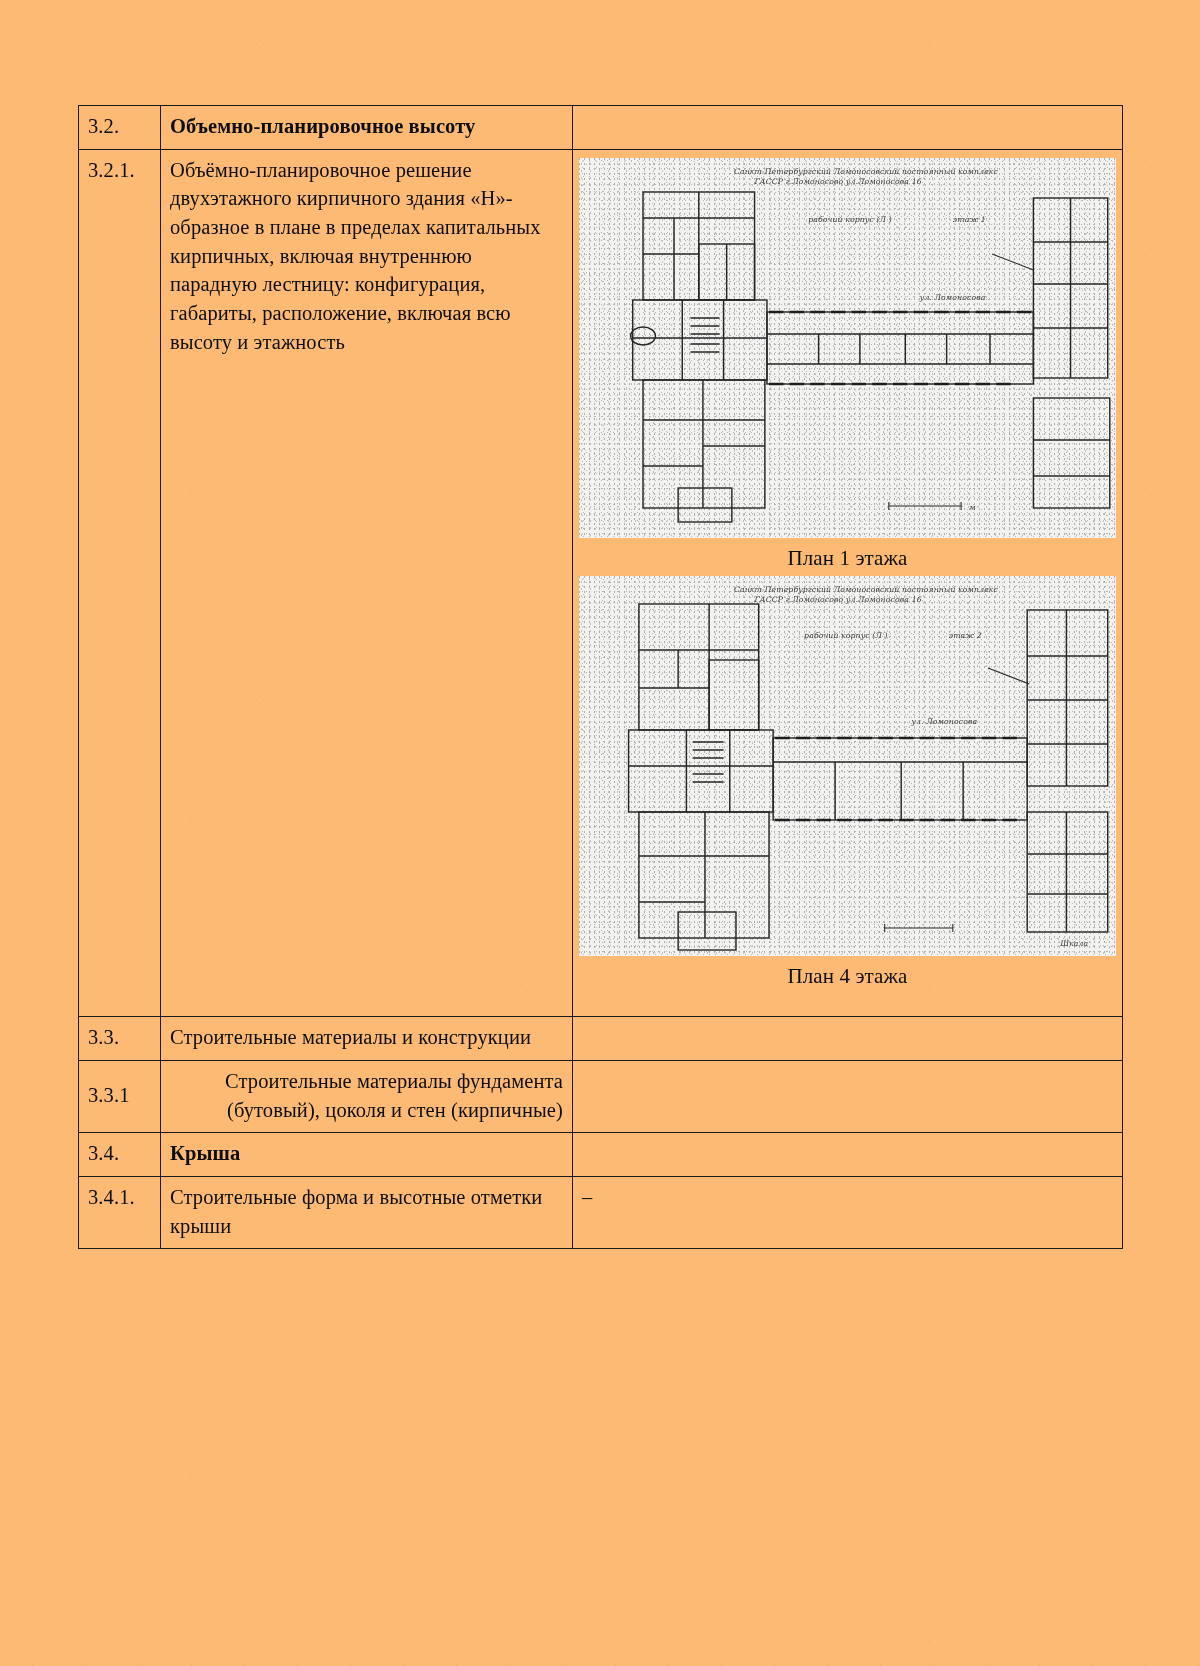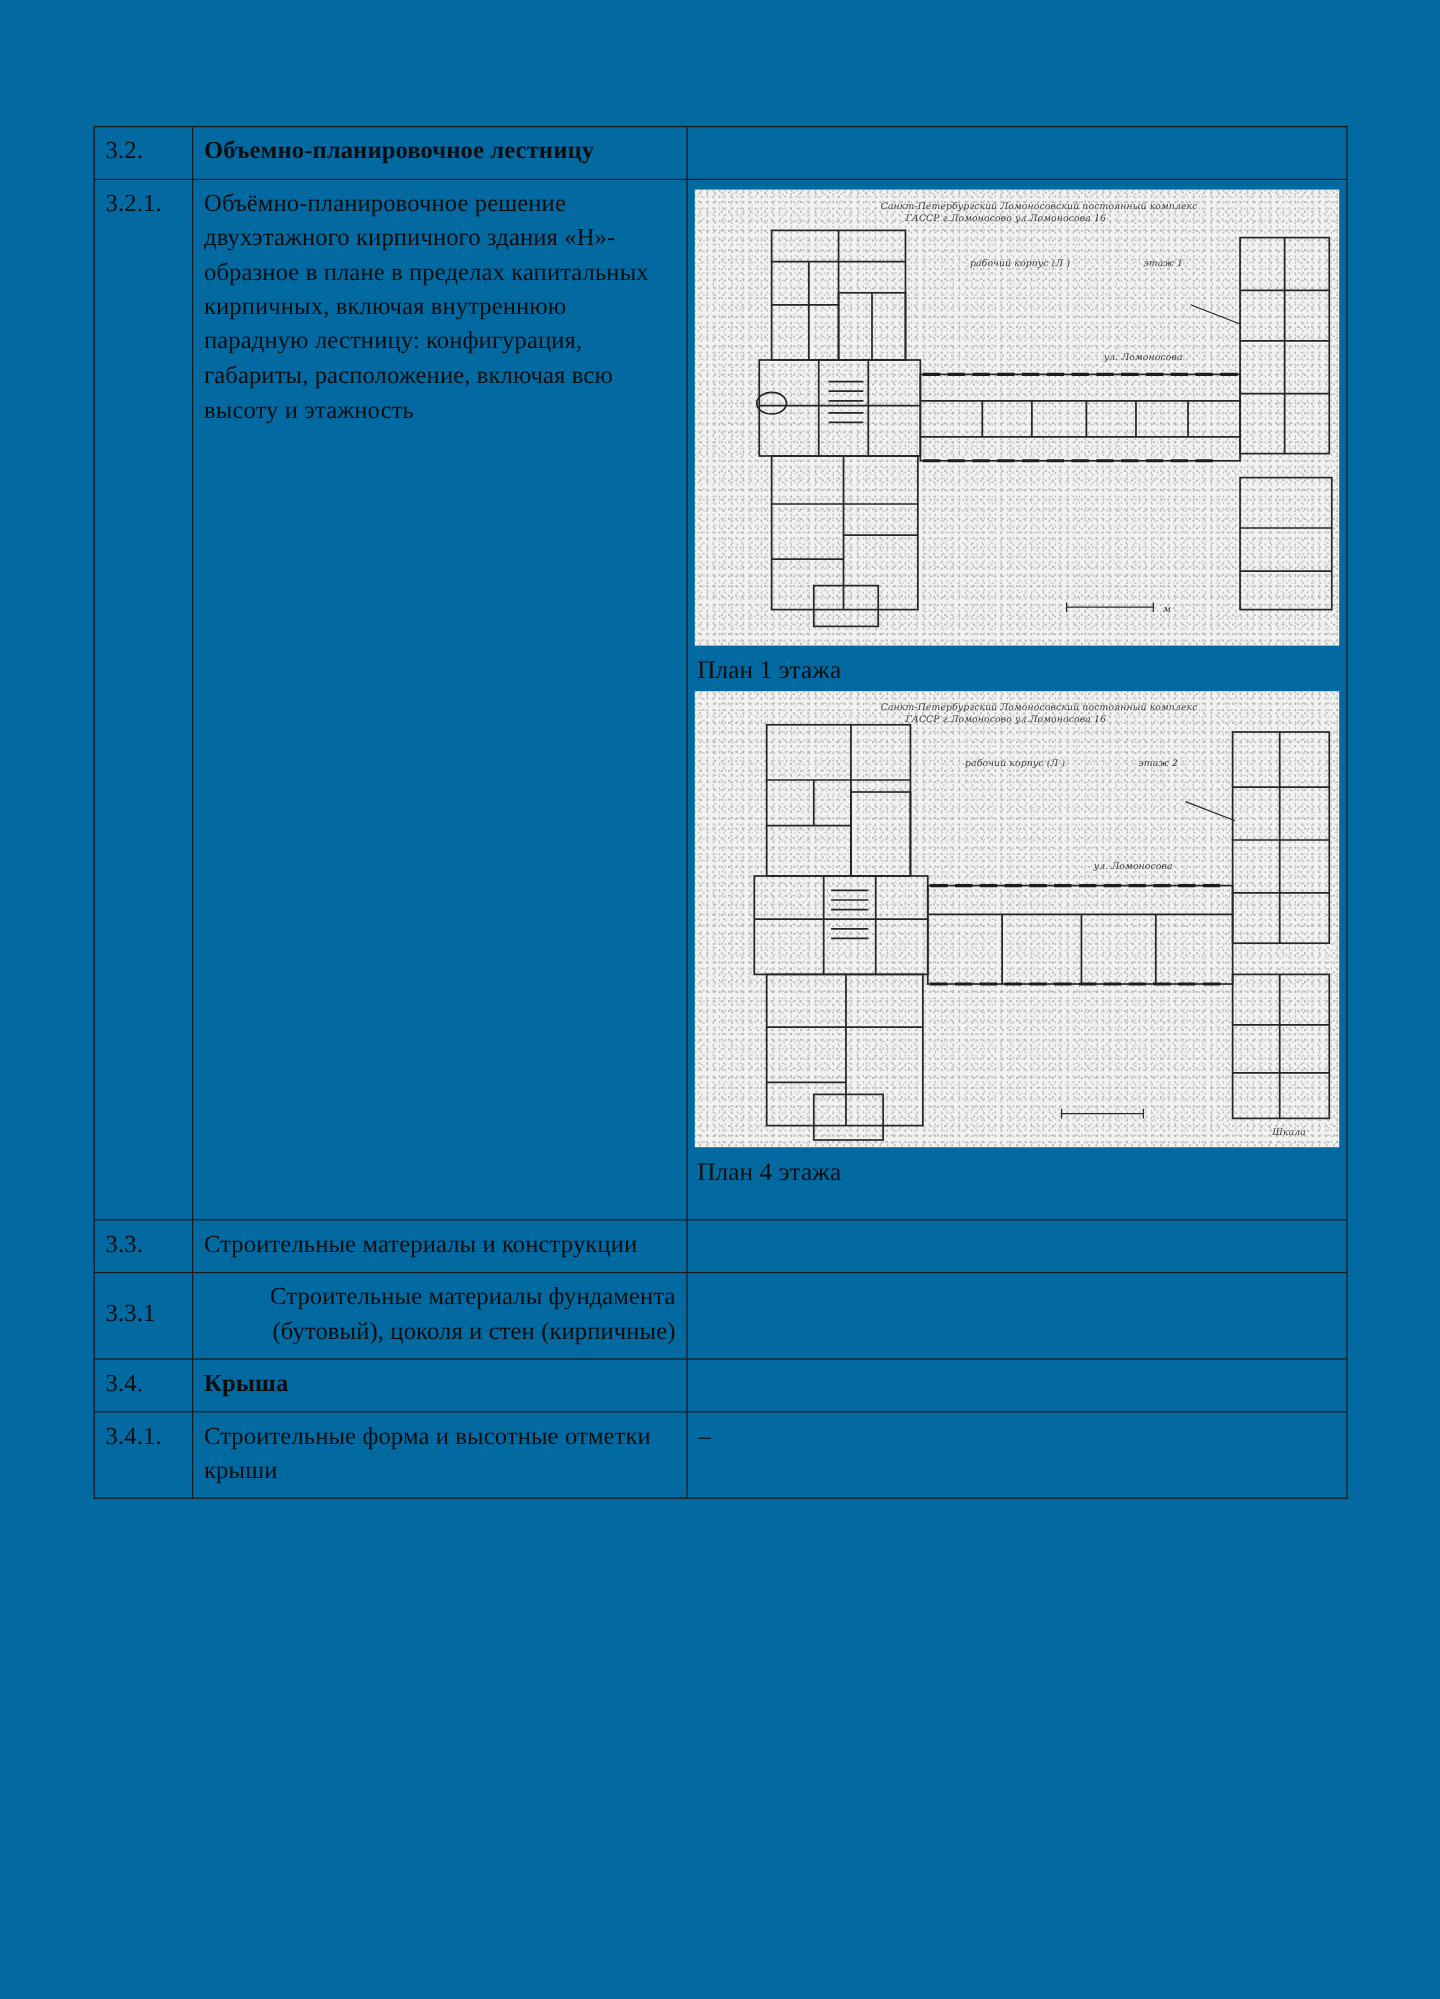--- a/index.html
+++ b/index.html
@@ -14,21 +14,21 @@
     color: #0d0d0d;
     position: relative;
     overflow: hidden;
   }
 
   .page {
     position: absolute;
     left: 0; top: 0;
     width: 1200px;
     height: 1666px;
-    background: #0369a1;
+    background: #fdba74;
   }
 
   
   .page::after {
     content: "";
     position: absolute;
     inset: 0;
     pointer-events: none;
     opacity: .05;
     background-image:
@@ -100,20 +100,21 @@
   .plan-scan svg {
     position: absolute;
     inset: 0;
     width: 100%;
     height: 100%;
   }
   .plan-caption {
     font-size: 21px;
     line-height: 1.3;
     padding: 7px 2px 4px 2px;
+    text-align: center;
   }
   .hand {
     font-family: "DejaVu Serif", serif;
     font-style: italic;
     fill: #3a3a3a;
   }
 </style>
 </head>
 <body>
 
@@ -122,21 +123,21 @@
   <table class="doc-table">
     <colgroup>
       <col class="col-num">
       <col class="col-txt">
       <col class="col-img">
     </colgroup>
     <tbody>
 
       <tr>
         <td class="num-cell">3.2.</td>
-        <td class="bold">Объемно-планировочное лестницу</td>
+        <td class="bold">Объемно-планировочное высоту</td>
         <td class="empty-cell"></td>
       </tr>
 
       <tr>
         <td class="num-cell">3.2.1.</td>
         <td>Объёмно-планировочное решение двухэтажного кирпичного здания «Н»- образное в плане в пределах капитальных кирпичных, включая внутреннюю парадную лестницу: конфигурация, габариты, расположение, включая всю высоту и этажность</td>
         <td style="padding:8px 6px 22px 6px;">
 
           <div class="plan-wrap">
             <div class="plan-scan">

